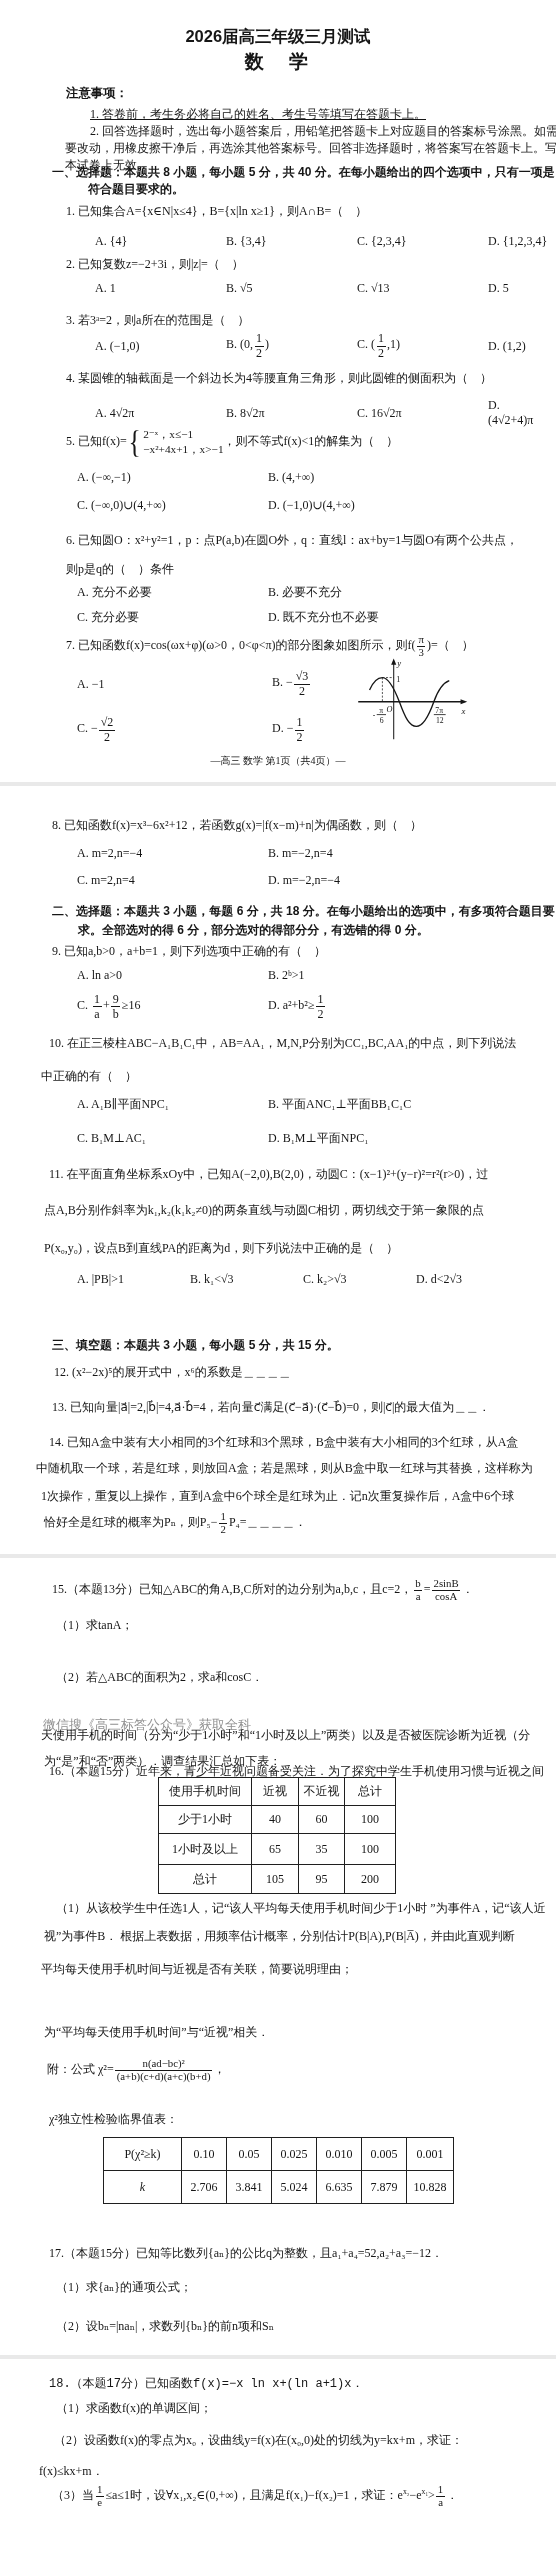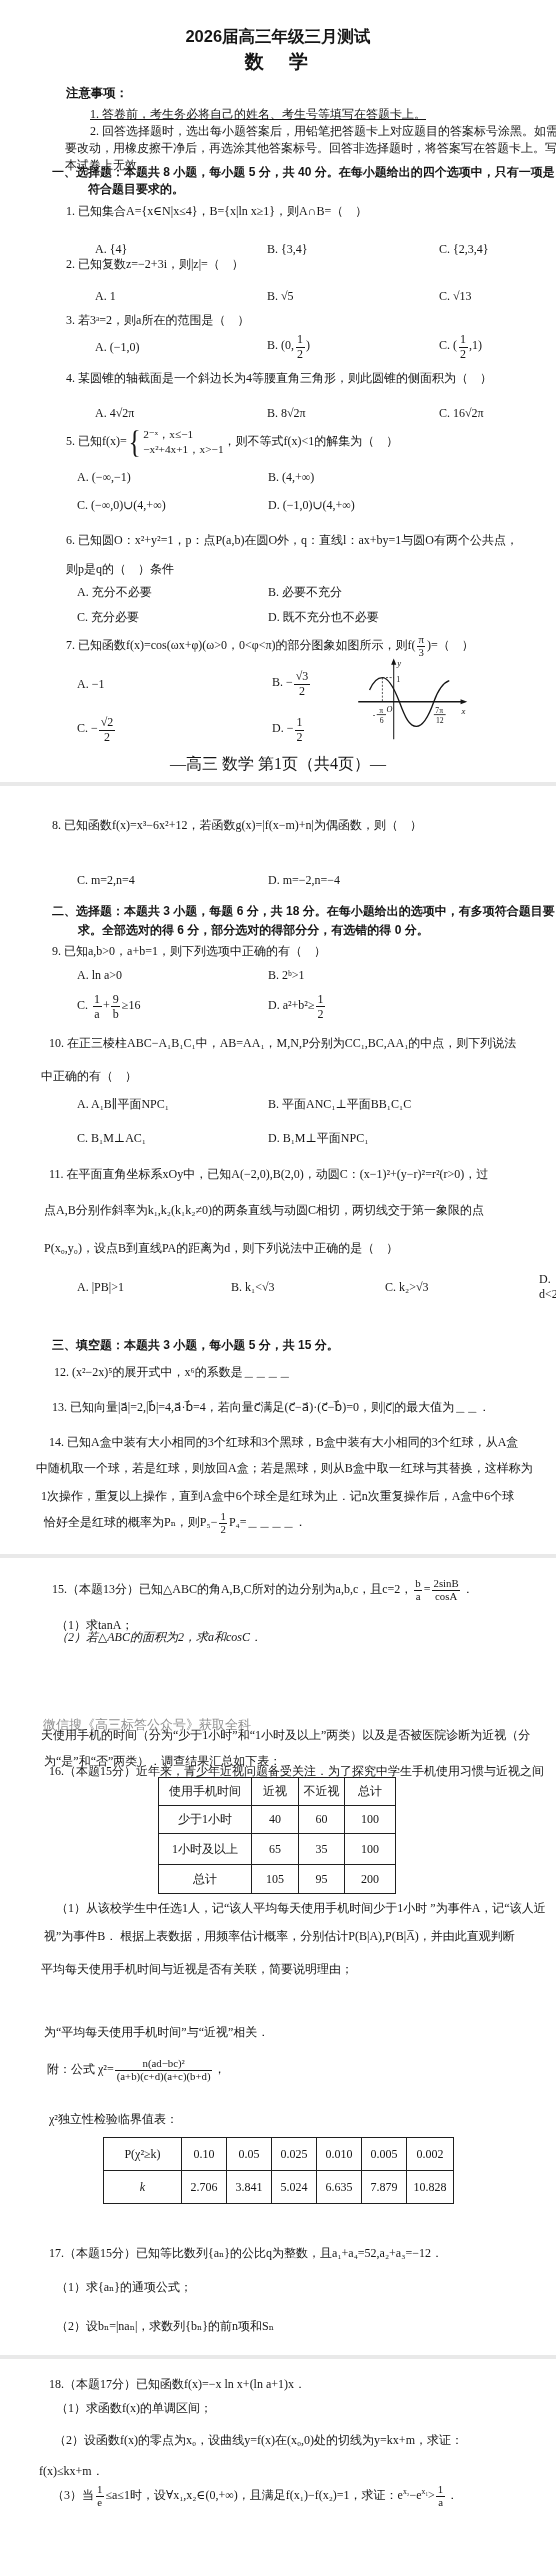--- a/index.html
+++ b/index.html
@@ -1,35 +1,35 @@
 <!DOCTYPE html>
 <html style="font-size:8.2px"><head>
 <meta charset="utf-8">
 <style>
   html,body{margin:0;padding:0;background:#ffffff;}
   #page{position:relative;width:556px;height:3147px;background:#ffffff;overflow:hidden;
         font-family:"Liberation Serif","DejaVu Serif","DejaVu Sans",serif;color:#161616;}
   .t{position:absolute;font-size:12px;line-height:15.5px;white-space:nowrap;}
   .b{font-weight:700;font-family:"Liberation Sans","DejaVu Sans",sans-serif;}
   .ct{left:0;right:0;text-align:center;}
-  .o4{position:absolute;left:95px;width:453px;display:grid;grid-template-columns:131px 131px 131px auto;align-items:center;gap:41px;}
+  .o4{position:absolute;left:95px;width:453px;display:grid;grid-template-columns:131px 131px 131px auto;align-items:center;}
   .o2{position:absolute;left:77px;width:459px;display:grid;grid-template-columns:191px auto;align-items:center;}
   .o4 span,.o2 span{font-size:12px;}
   .fr{display:inline-block;vertical-align:middle;text-align:center;line-height:1.05;font-size:10.8px;margin:0 1.5px;}
   .fr .nu{display:block;padding:0 1.5px 0.5px;}
   .fr .de{display:block;border-top:1px solid #161616;padding:0.5px 1.5px 0;}
   .cs{display:inline-block;vertical-align:middle;text-align:left;margin-left:1px;}
   .cs .row{display:block;font-size:11.3px;line-height:15px;}
   .brace{display:inline-block;vertical-align:middle;font-size:32px;font-weight:400;line-height:0.9;transform:scaleX(.8);}
   sup{font-size:7.7px;}
   .pb{position:absolute;left:0;width:556px;height:3.6px;background:#e9e9e9;}
   table{border-collapse:collapse;position:absolute;table-layout:fixed;}
   td{border:1px solid #1f1f1f;text-align:center;font-size:12px;padding:0;}
   .wm{position:absolute;font-size:13px;color:#8f8f8f;white-space:nowrap;text-align:center;}
-  .ftr{position:absolute;left:0;right:0;text-align:center;font-size:16px;}
+  .ftr{position:absolute;left:0;right:0;text-align:center;font-size:10px;}
   svg text{fill:#161616;}
 </style>
 </head>
 <body>
 
 <div id="page">
 
   <div class="t b ct" style="top:29px;font-size:16.5px;">2026届高三年级三月测试</div>
   <div class="t b ct" style="top:54px;font-size:19px;letter-spacing:3.1px;">数　学</div>
 
@@ -127,20 +127,24 @@
     <text x="48" y="128" font-size="15">6</text>
     <text x="156" y="108" font-size="15">7π</text>
     <line x1="153" y1="112" x2="176" y2="112" stroke="#161616" stroke-width="1.6"></line>
     <text x="157" y="128" font-size="15">12</text>
   </svg>
 
   <div class="ftr" style="top:754px;">—高三 数学 第1页（共4页）—</div>
   <div class="pb" style="top:782px;"></div>
 
   <div class="t" style="top:818px;left:52px;">8. 已知函数f(x)=x³−6x²+12，若函数g(x)=|f(x−m)+n|为偶函数，则（　）</div>
+  <div class="o2" style="top:846px;">
+    <span>A. m=2,n=−4</span>
+    <span>B. m=−2,n=4</span>
+  </div>
   <div class="o2" style="top:873px;">
     <span>C. m=2,n=4</span>
     <span>D. m=−2,n=−4</span>
   </div>
 
   <div class="t b" style="top:904px;left:52px;">二、选择题：本题共 3 小题，每题 6 分，共 18 分。在每小题给出的选项中，有多项符合题目要</div>
   <div class="t b" style="top:923px;left:78px;">求。全部选对的得 6 分，部分选对的得部分分，有选错的得 0 分。</div>
 
   <div class="t" style="top:944px;left:52px;">9. 已知a,b&gt;0，a+b=1，则下列选项中正确的有（　）</div>
   <div class="o2" style="top:968px;">
@@ -183,21 +187,21 @@
   <div class="t" style="top:1511px;left:44px;">
     <span>恰好全是红球的概率为Pₙ，则P₅−</span><span class="fr"><span class="nu">1</span><span class="de">2</span></span><span>P₄=＿＿＿＿．</span>
   </div>
 
   <div class="pb" style="top:1554px;"></div>
 
   <div class="t" style="top:1578px;left:52px;">
     <span>15.（本题13分）已知△ABC的角A,B,C所对的边分别为a,b,c，且c=2，</span><span class="fr"><span class="nu">b</span><span class="de">a</span></span><span>=</span><span class="fr"><span class="nu">2sinB</span><span class="de">cosA</span></span><span>．</span>
   </div>
   <div class="t" style="top:1618px;left:56px;">（1）求tanA；</div>
-  <div class="t" style="top:1630px;left:56px;font-style:italic;">（2）若△ABC的面积为2，求a和cosC．</div>
+  <div class="t" style="top:1670px;left:56px;">（2）若△ABC的面积为2，求a和cosC．</div>
 
   <div class="t" style="top:1764px;left:49px;">16.（本题15分）近年来，青少年近视问题备受关注．为了探究中学生手机使用习惯与近视之间</div>
   <div class="wm" style="top:1716px;left:43px;">微信搜《高三标答公众号》获取全科</div>
   <div class="t" style="top:1728px;left:41px;">天使用手机的时间（分为“少于1小时”和“1小时及以上”两类）以及是否被医院诊断为近视（分</div>
   <div class="t" style="top:1754px;left:44px;">为“是”和“否”两类）．调查结果汇总如下表：</div>
 
   <table style="left:158px;top:1777px;">
     <tbody>
         <tr>
       <td style="width:92px;height:27px;">使用手机时间</td>
@@ -239,41 +243,41 @@
 
   <table style="left:103px;top:2137px;">
     <tbody>
         <tr>
       <td style="width:77px;height:32px;">P(χ²≥k)</td>
       <td style="width:44px;">0.10</td>
       <td style="width:44px;">0.05</td>
       <td style="width:44px;">0.025</td>
       <td style="width:44px;">0.010</td>
       <td style="width:44px;">0.005</td>
-      <td style="width:46px;">0.002</td>
+      <td style="width:46px;">0.001</td>
     </tr>
     <tr>
       <td style="height:32px;font-style:italic;">k</td>
       <td>2.706</td>
       <td>3.841</td>
       <td>5.024</td>
       <td>6.635</td>
       <td>7.879</td>
       <td>10.828</td>
     </tr>
   </tbody>
     </table>
 
   <div class="t" style="top:2246px;left:49px;">17.（本题15分）已知等比数列{aₙ}的公比q为整数，且a₁+a₄=52,a₂+a₃=−12．</div>
   <div class="t" style="top:2280px;left:56px;">（1）求{aₙ}的通项公式；</div>
   <div class="t" style="top:2319px;left:56px;">（2）设bₙ=|naₙ|，求数列{bₙ}的前n项和Sₙ</div>
 
   <div class="pb" style="top:2355px;"></div>
 
-  <div class="t" style="top:2377px;left:49px;">18.（本题17分）已知函数f(x)=−x ln x+(ln a+1)x．</div>
+  <div class="t" style="top:2377px;left:49px;font-family:Liberation Mono, monospace;">18.（本题17分）已知函数f(x)=−x ln x+(ln a+1)x．</div>
   <div class="t" style="top:2401px;left:56px;">（1）求函数f(x)的单调区间；</div>
   <div class="t" style="top:2433px;left:54px;">（2）设函数f(x)的零点为x₀，设曲线y=f(x)在(x₀,0)处的切线为y=kx+m，求证：</div>
   <div class="t" style="top:2464px;left:39px;">f(x)≤kx+m．</div>
   <div class="t" style="top:2484px;left:52px;">
     <span>（3）当</span><span class="fr"><span class="nu">1</span><span class="de">e</span></span><span>≤a≤1时，设∀x₁,x₂∈(0,+∞)，且满足f(x₁)−f(x₂)=1，求证：e</span><sup>x₂</sup><span>−e</span><sup>x₁</sup><span>&gt;</span><span class="fr"><span class="nu">1</span><span class="de">a</span></span><span>．</span>
   </div>
 
 </div>
 
 

